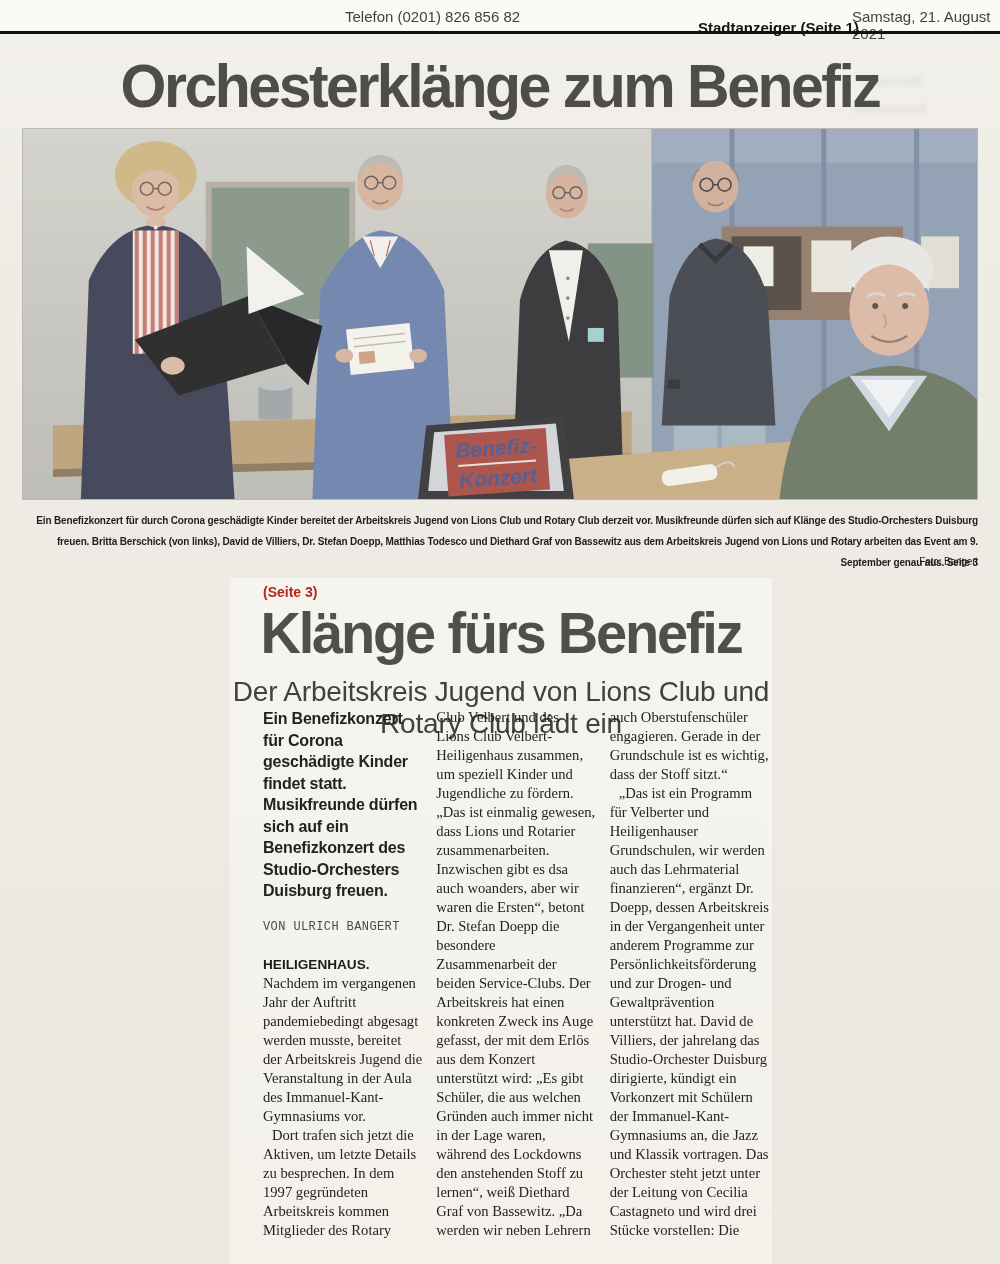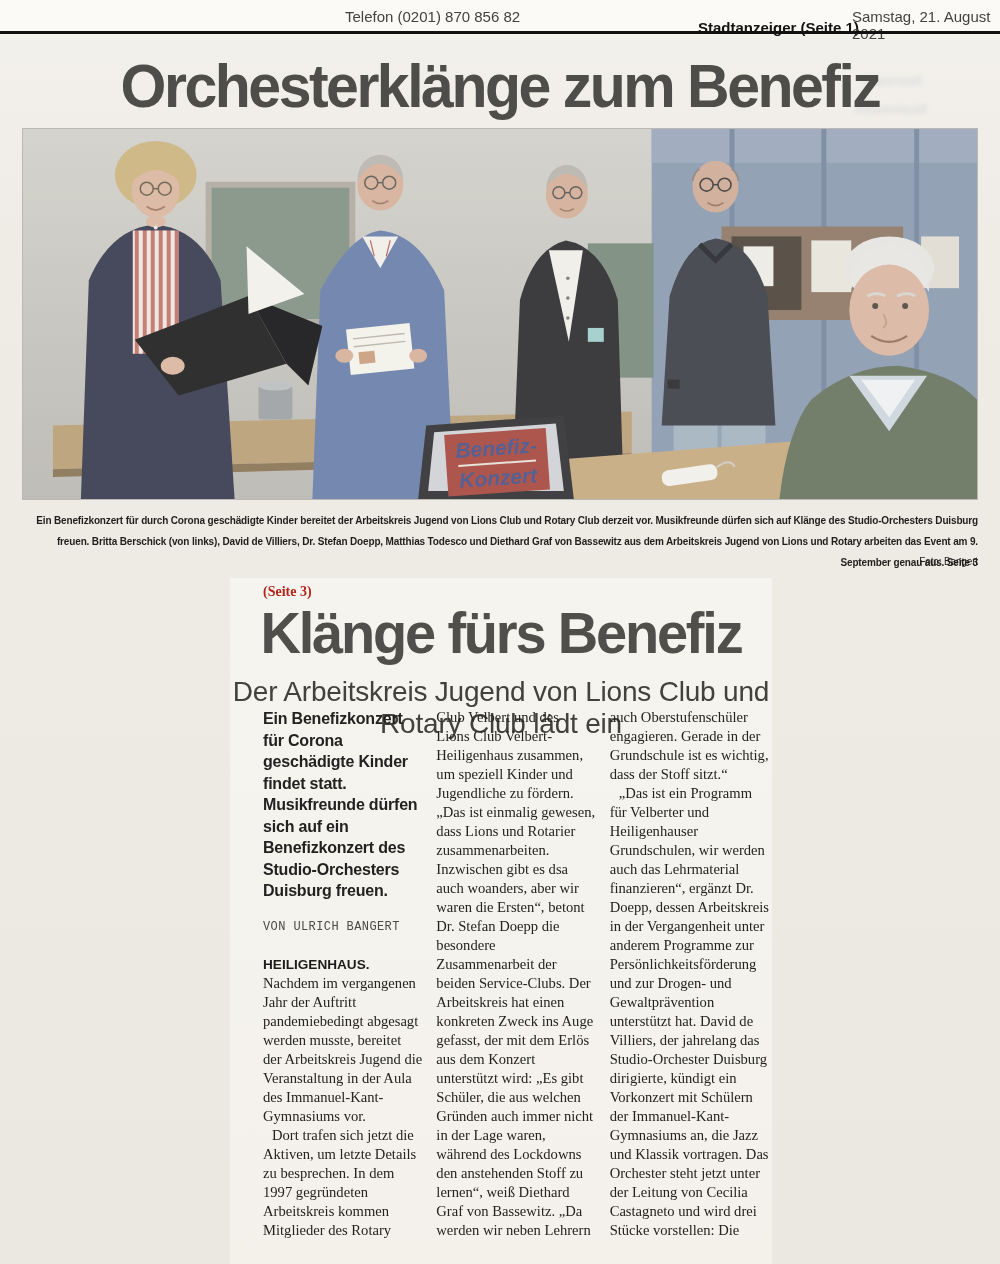--- a/index.html
+++ b/index.html
@@ -23,21 +23,21 @@
   .photo{position:absolute;left:22px;top:128px;width:956px;height:372px;
     border:1px solid #b8b5ad;box-sizing:border-box;
     filter:saturate(.72) contrast(.92) brightness(1.04);}
   .photo svg{display:block;width:100%;height:100%;}
   .caption{position:absolute;left:22px;top:510px;width:956px;
     font-weight:bold;font-size:10px;line-height:21px;letter-spacing:-.15px;color:#1f1e1b;text-align:right;}
   .photo-credit{position:absolute;right:0;bottom:1px;font-weight:normal;color:#1f1e1b;}
   
   .article-zone{position:absolute;left:230px;top:578px;width:542px;height:686px;
     background:linear-gradient(180deg,#f6f4ef 0%,#f3f1ea 100%);}
-  .pageref{position:absolute;left:263px;top:584px;font-size:14px;font-weight:bold;color:#b5251b;font-family:Liberation Serif, serif;}
+  .pageref{position:absolute;left:263px;top:584px;font-size:14px;font-weight:bold;color:#b5251b;}
   .headline2{position:absolute;left:230px;top:600px;width:542px;text-align:center;
     font-size:56px;font-weight:bold;letter-spacing:-2.2px;color:#514f4b;
     transform:scaleY(1.03);white-space:nowrap;}
   .subhead{position:absolute;left:230px;top:676px;width:542px;text-align:center;
     font-size:28px;color:#43413d;letter-spacing:-.2px;}
   .columns{position:absolute;left:263px;top:708px;width:506px;height:548px;
     column-count:3;column-gap:14px;column-fill:auto;overflow:hidden;
     font-family:"Liberation Serif",serif;font-size:14.6px;line-height:19px;color:#25231f;}
   .columns p{margin:0;}
   p.lead{font-family:"Liberation Sans",sans-serif;font-weight:bold;
@@ -46,21 +46,21 @@
     letter-spacing:.4px;margin:16px 0 18px 0;}
   .dateline{font-family:"Liberation Sans",sans-serif;font-weight:bold;font-size:13.6px;color:#1d1c1a;}
   p.indent{text-indent:9px;}
 </style>
 </head>
 <body>
 
 <div class="page">
 
   <div class="masthead">
-    <span class="phone">Telefon (0201) 870 856 82</span>
+    <span class="phone">Telefon (0201) 826 856 82</span>
     <span class="paper">Stadtanzeiger (Seite 1)</span>
     <span class="date">Samstag, 21. August 2021</span>
   </div>
   <div class="rule"></div>
 
   <div class="ghost g1">Normale</div>
   <div class="ghost g2">Nummzeit</div>
 
   <div class="headline1">Orchesterklänge zum Benefiz</div>
 

